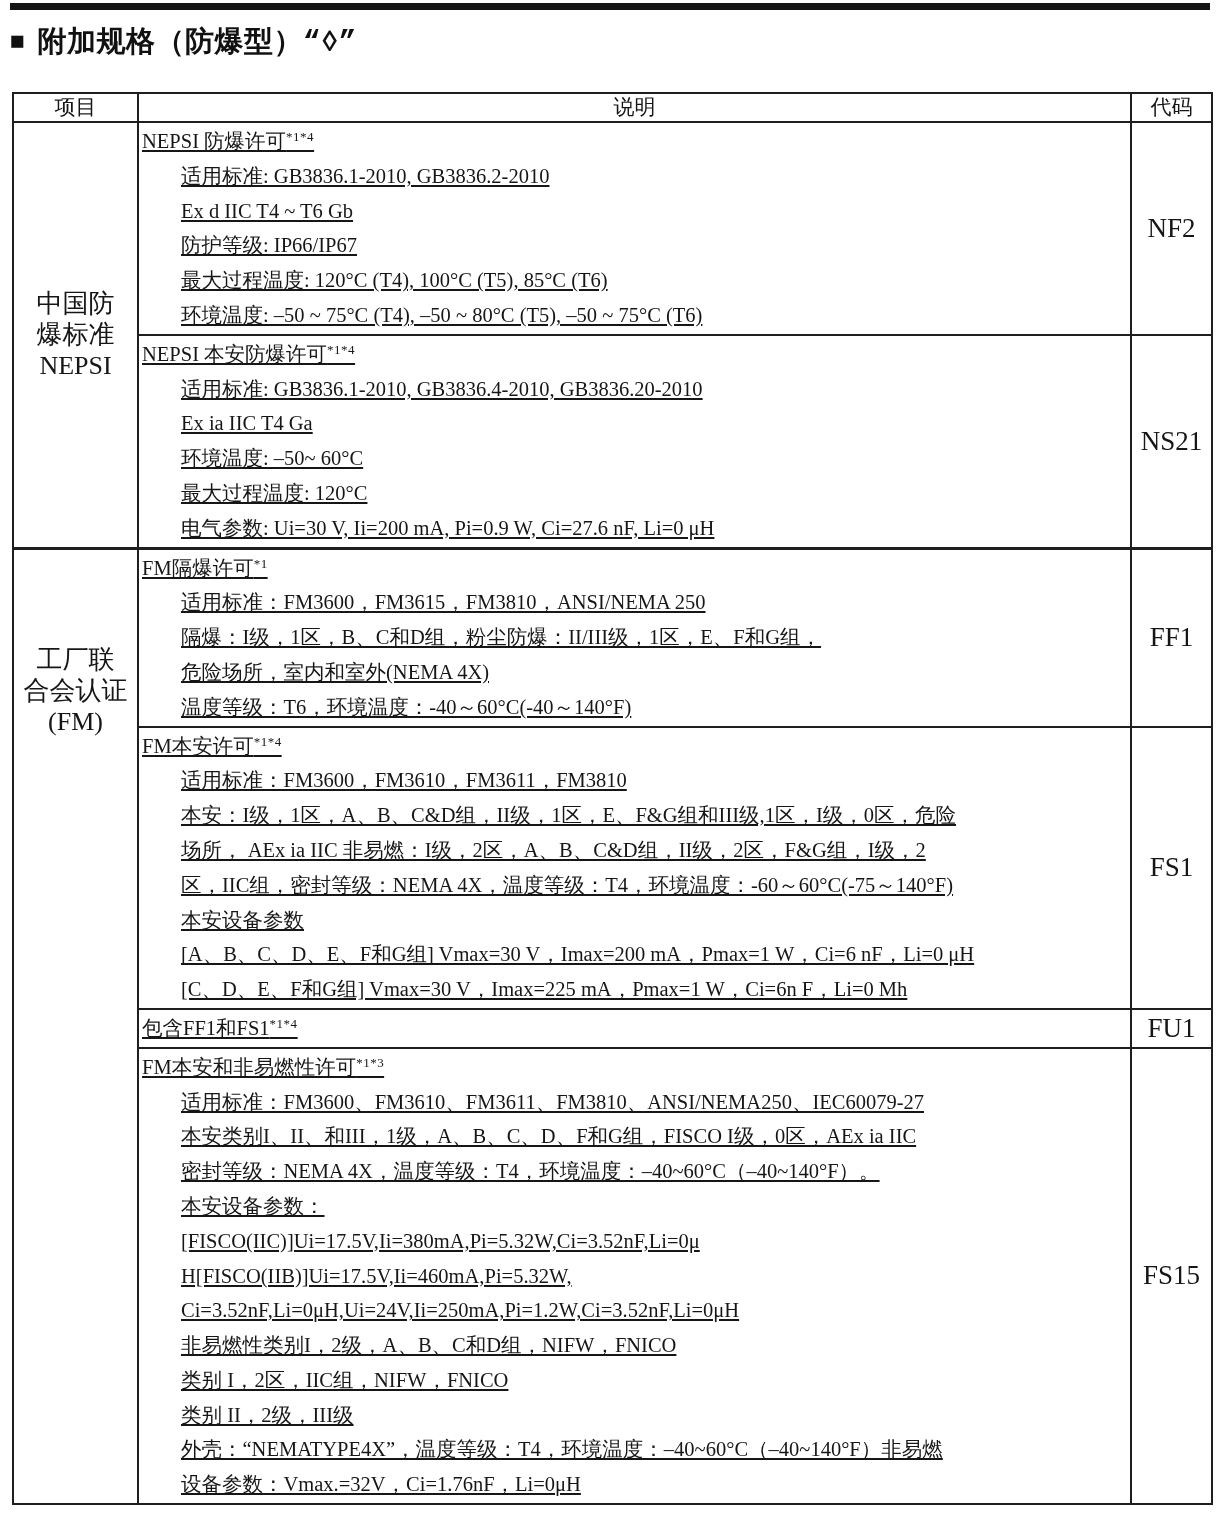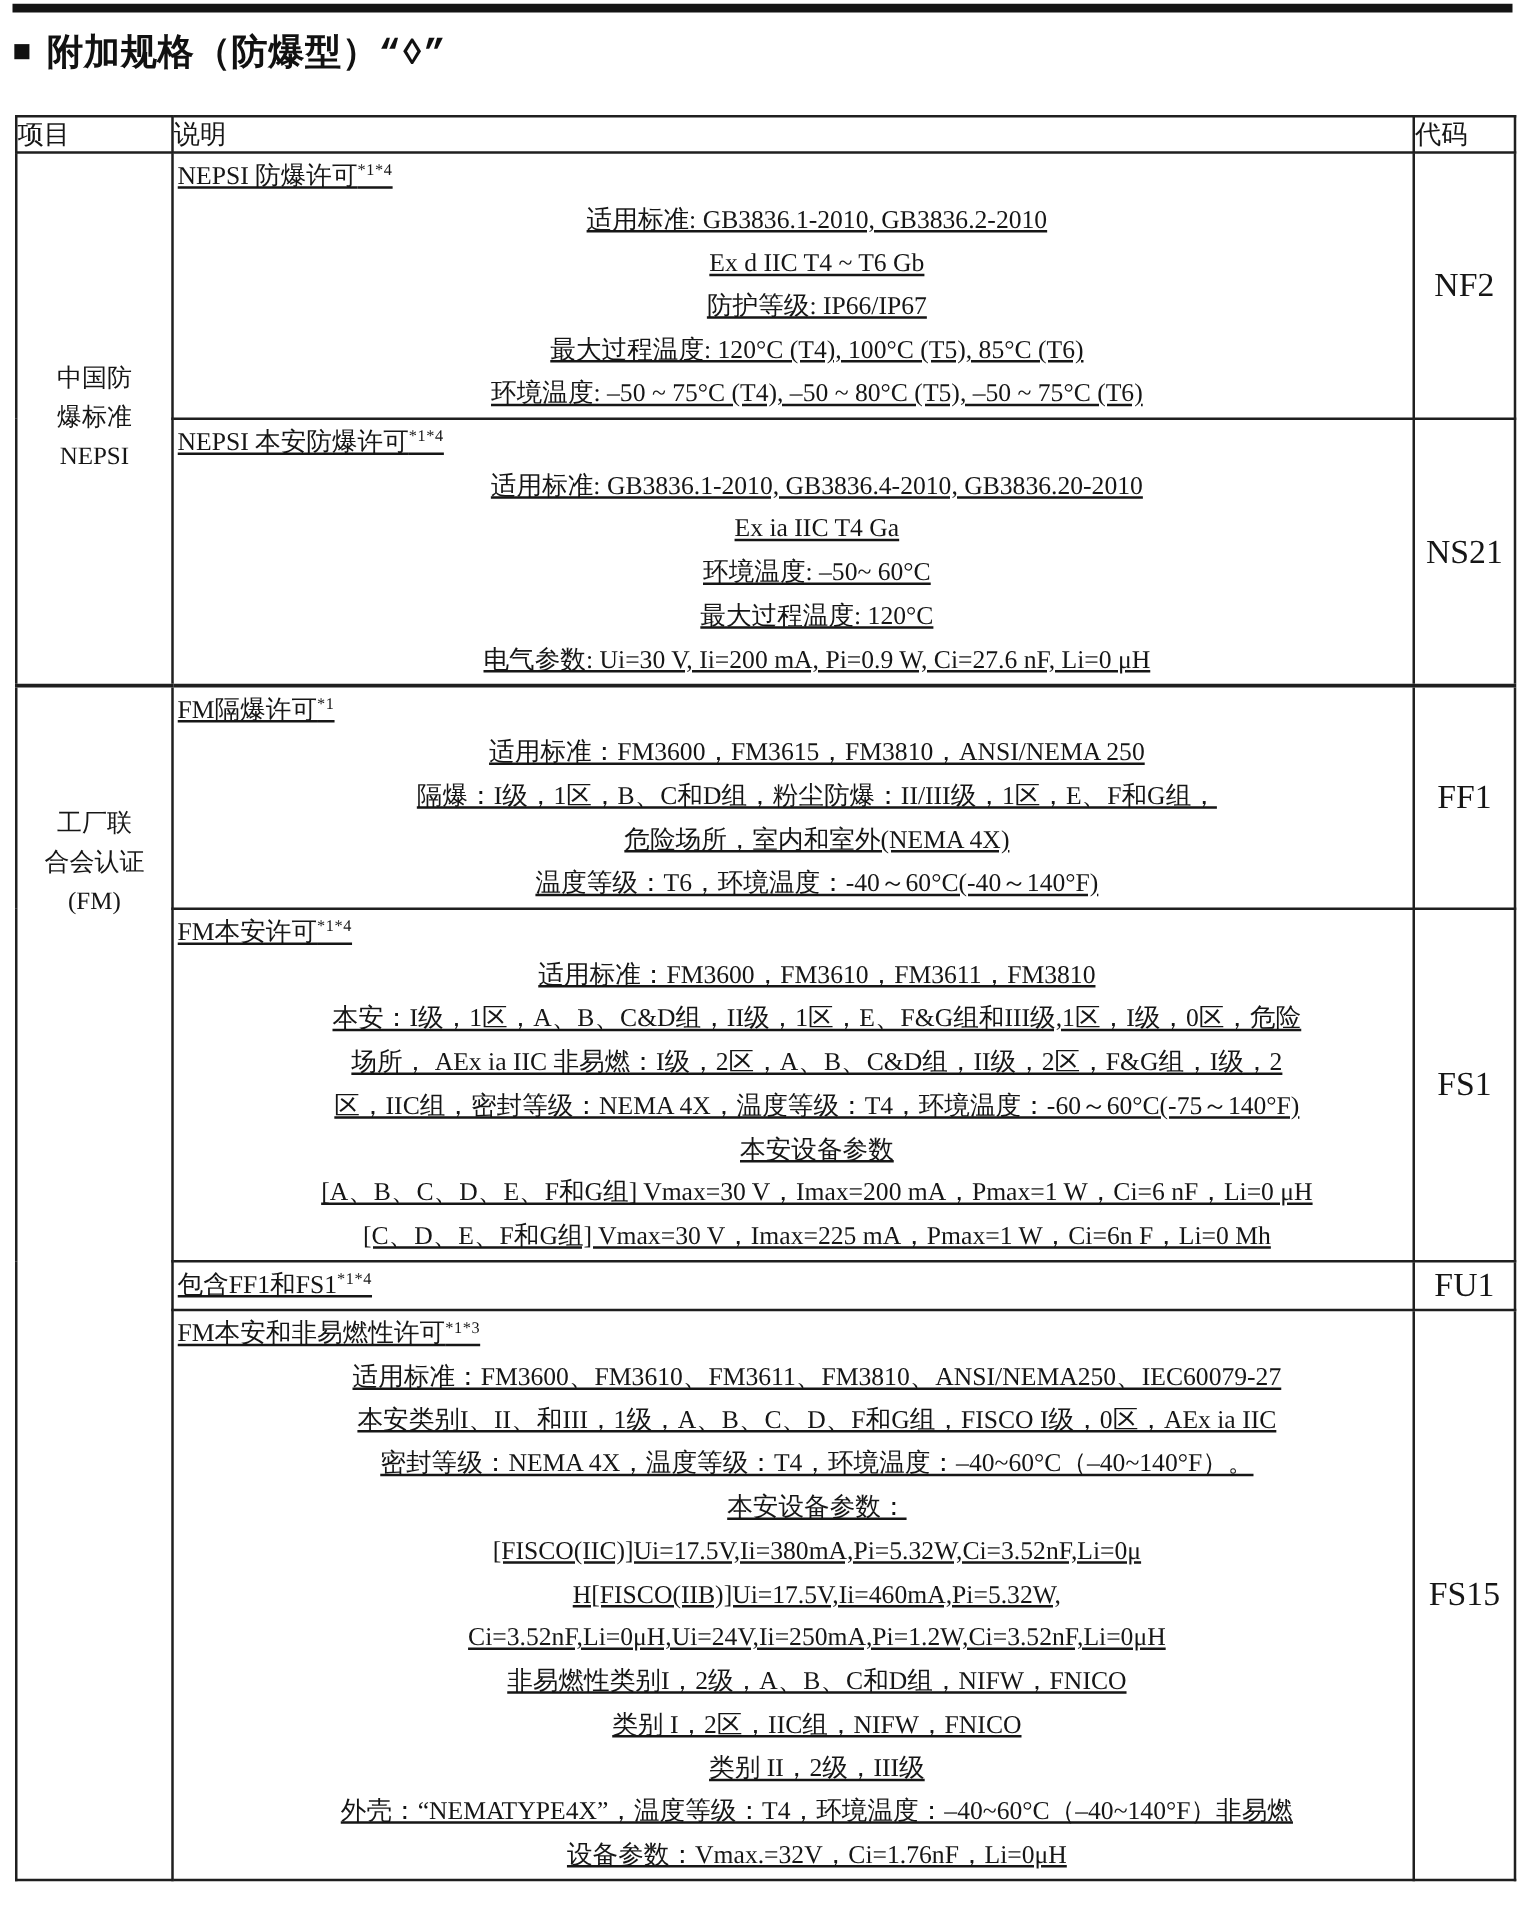--- a/index.html
+++ b/index.html
@@ -25,35 +25,35 @@
     position:absolute;left:12px;top:92px;
     border-collapse:collapse;table-layout:fixed;
     width:1199px;
   }
   col.c-item{width:125px;}
   col.c-desc{width:993px;}
   col.c-code{width:81px;}
   th,td{border:2px solid #1f1f1f;}
   th{
     font-weight:normal;font-size:21px;height:27px;
-    text-align:left;padding:0;line-height:27px;
+    text-align:center;padding:0;line-height:27px;
   }
   td.desc-cell{
     vertical-align:top;padding:1px 4px 1px 3px;text-decoration:underline;
   }
   .spec-line{
     font-size:20.5px;line-height:34.8px;white-space:nowrap;overflow:hidden;
   }
-  .spec-line.ind{padding-left:39px;text-align:center;}
+  .spec-line.ind{padding-left:39px;}
   .spec-line sup{
     font-size:13px;line-height:0;vertical-align:7px;letter-spacing:0.5px;
   }
   td.item-cell{
     text-align:center;vertical-align:middle;
-    font-size:20px;padding:0 2px;
+    font-size:26px;padding:0 2px;
   }
   .item-line{line-height:31px;white-space:nowrap;}
   tr.g1 td.item-cell{vertical-align:top;padding-top:94px;}
   td.code-cell{
     text-align:center;vertical-align:middle;font-size:27px;padding:0;
   }
   tr.group-start td{border-top:3px solid #1f1f1f;}
 </style>
 </head>
 <body>

